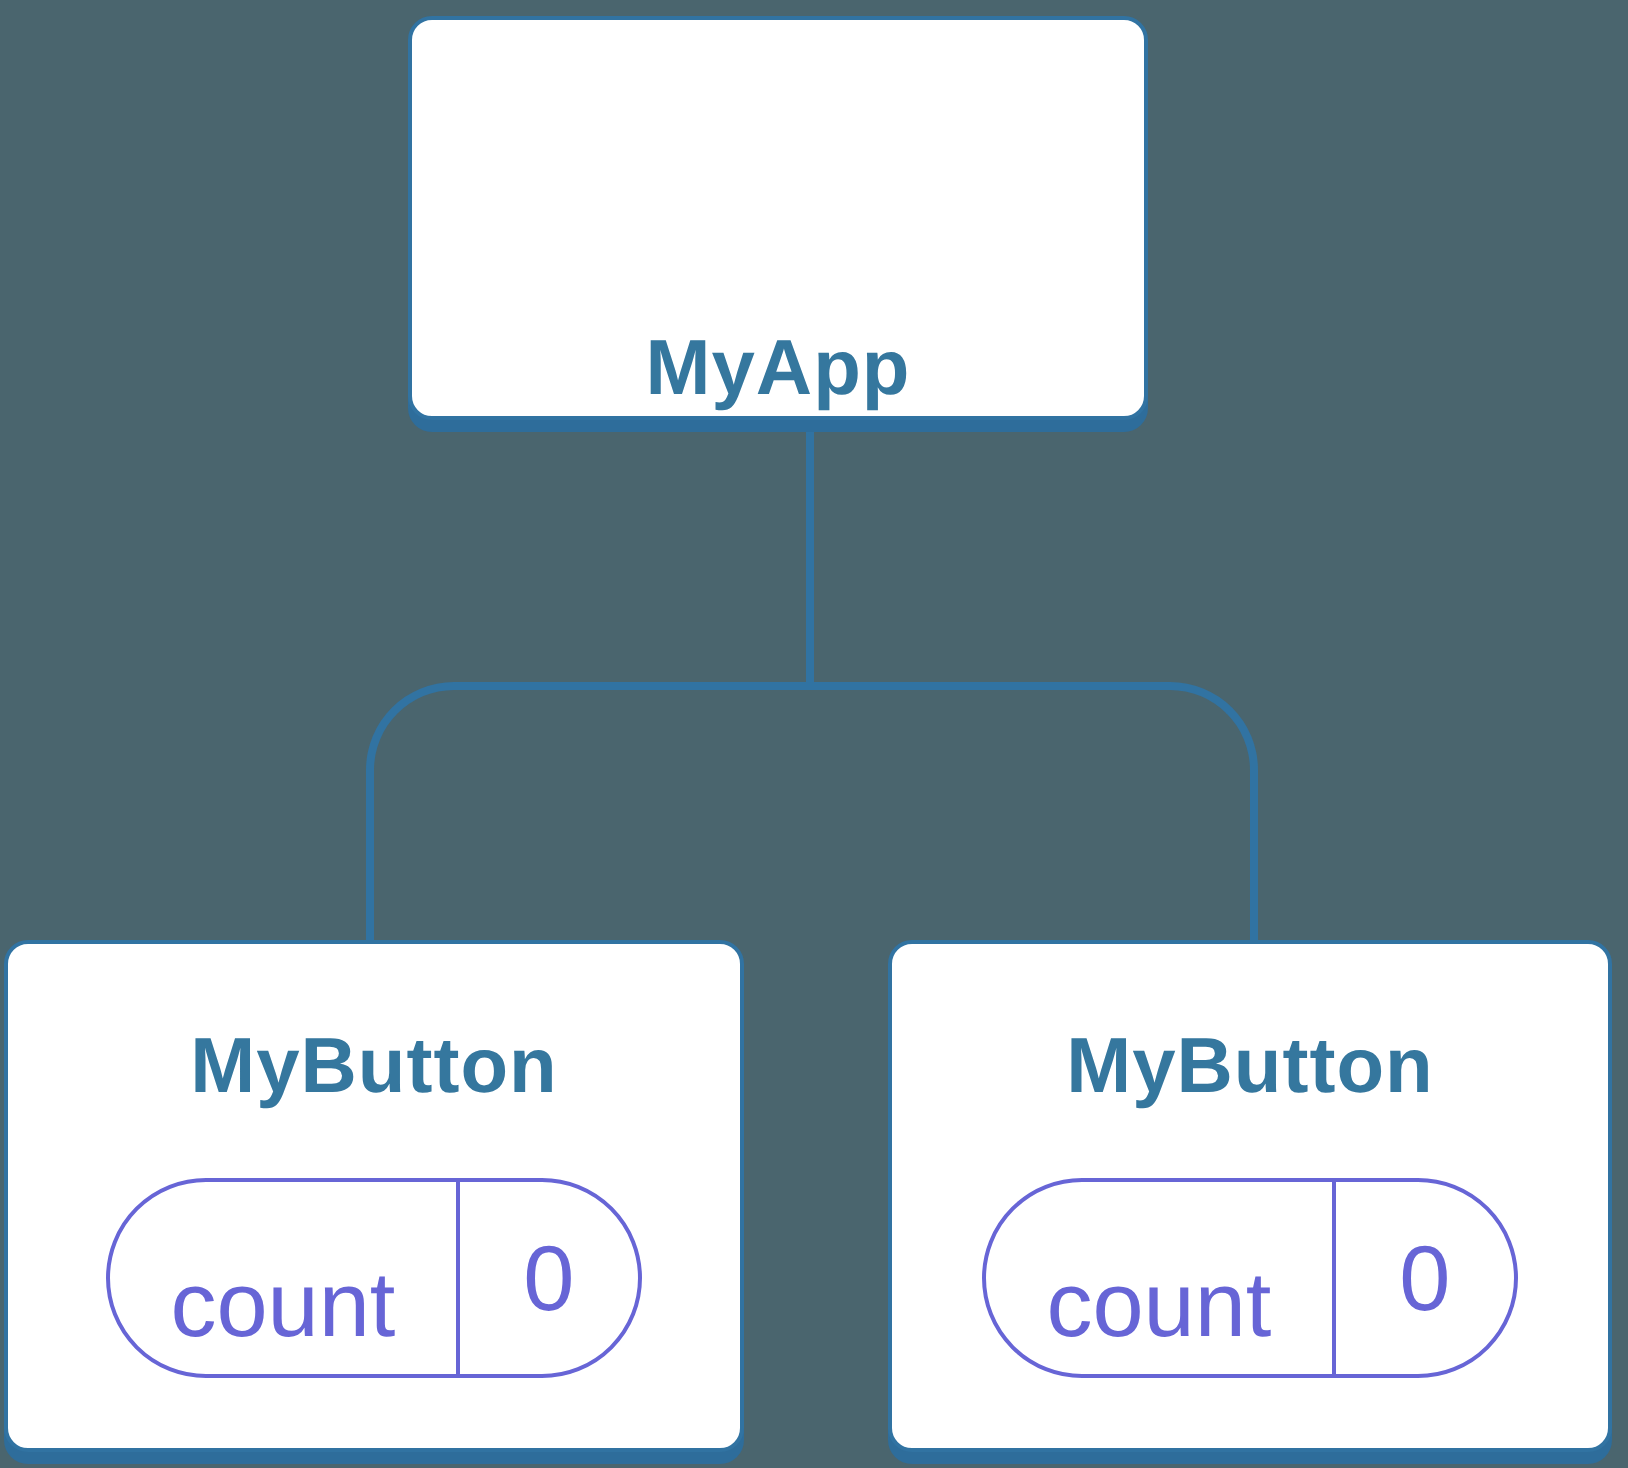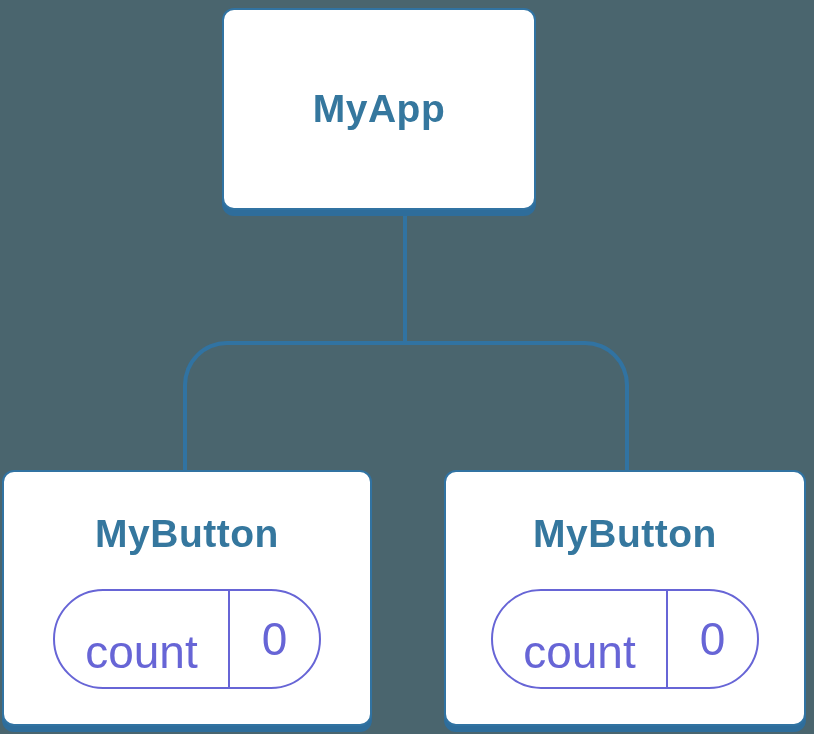--- a/index.html
+++ b/index.html
@@ -27,23 +27,23 @@
     background:var(--box-fill);
     border:2px solid var(--blue-line);
     border-radius:12px;
     box-shadow:0 6px 0 0 var(--blue-shadow);
     box-sizing:border-box;
     display:flex;
     flex-direction:column;
     align-items:center;
   }
   .node-root{
-    left:222px; top:8px;
-    width:314px; height:202px;
-    justify-content:center;
+    left:204px; top:8px;
+    width:370px; height:202px;
+    justify-content:flex-end;
   }
   .node-child-left{
     left:2px; top:470px;
     width:370px; height:256px;
   }
   .node-child-right{
     left:444px; top:470px;
     width:362px; height:256px;
   }
   .node-label{

